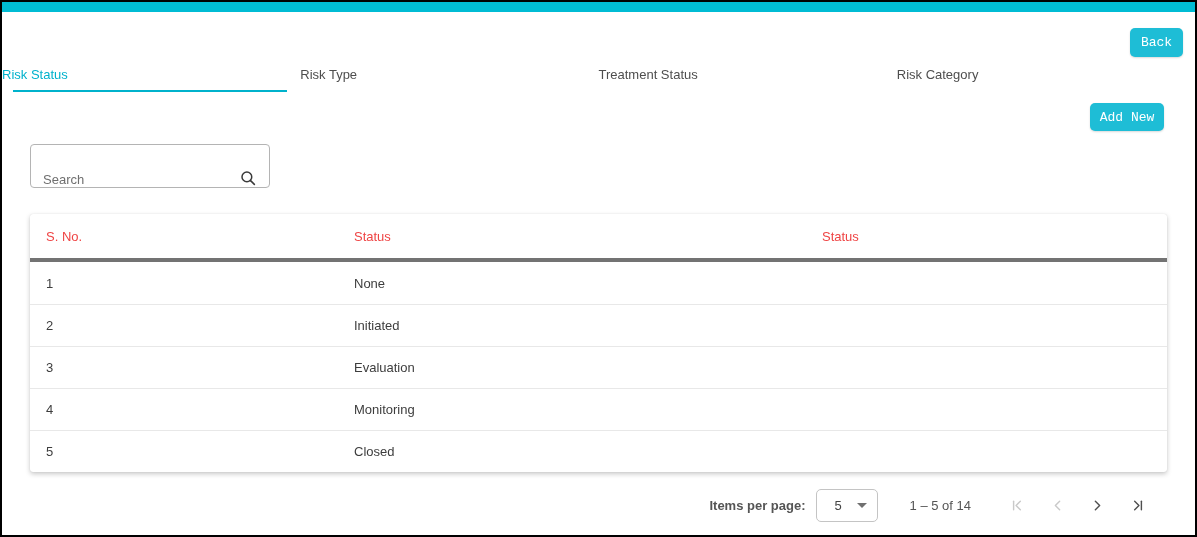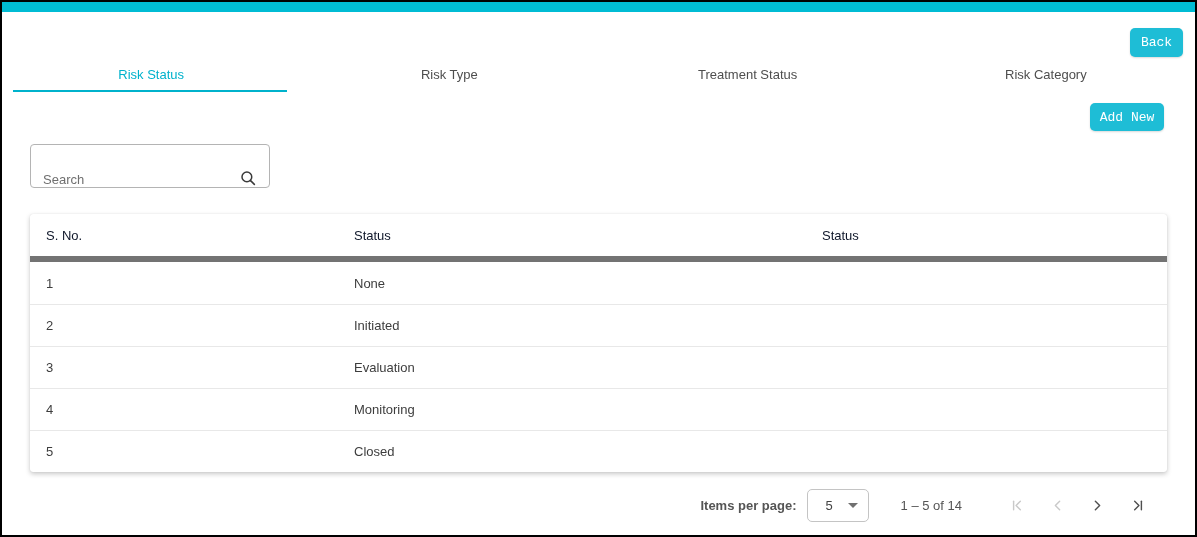--- a/index.html
+++ b/index.html
@@ -34,21 +34,21 @@
   .btn.back { top: 26px; right: 12px; width: 53px; height: 29px; }
   .btn.addnew { top: 101px; right: 31px; width: 74px; height: 28px; }
 
   .tabs {
     position: absolute; top: 55px; left: 0; right: 0;
     height: 35px;
     display: flex;
   }
   .tab {
     flex: 1;
-    display: flex; align-items: center; justify-content: center;
+    display: flex; align-items: center; 
     position: relative;
     color: #4e4e4e;
     cursor: pointer;
   }
   .tab.active { color: #00b2cc; }
   .tab.active::after {
     content: "";
     position: absolute; left: 11px; right: 13px; bottom: 0;
     height: 2px;
     background: #00b2cc;
@@ -80,21 +80,21 @@
     border-radius: 3px;
     box-shadow: 0 2px 5px rgba(0,0,0,0.22), 0 0 1px rgba(0,0,0,0.15);
   }
   .trow {
     display: grid;
     grid-template-columns: 324px 468px 1fr;
     align-items: center;
   }
   .trow > div { padding-left: 16px; }
   .trow > div:nth-child(2), .trow > div:nth-child(3) { padding-left: 0; }
-  .thead { height: 48px; color: #0f172a; border-bottom: 6px solid #737373; }
+  .thead { height: 48px; color: #ef4444; border-bottom: 4px solid #737373; }
   .tbody .trow { height: 42px; color: #3d3d3d; }
   .tbody .trow + .trow { border-top: 1px solid #e8e8e8; }
 
   .paginator {
     position: absolute; top: 486px; right: 38px;
     height: 34px;
     display: flex; align-items: center;
     color: #555555;
   }
   .pp-label { margin-right: 10px; font-weight: bold; }
@@ -108,21 +108,21 @@
     cursor: pointer;
     background: #ffffff;
     color: #444444;
   }
   .caret {
     width: 0; height: 0;
     border-left: 5px solid transparent;
     border-right: 5px solid transparent;
     border-top: 5px solid #707070;
   }
-  .range-label { margin: 0 35px 0 32px; }
+  .range-label { margin: 0 26px 0 32px; }
   .navbtns { display: flex; align-items: center; }
   .navbtn {
     width: 40px; height: 34px;
     background: none; border: none;
     display: flex; align-items: center; justify-content: center;
     cursor: pointer;
     color: #4f4f4f;
   }
   .navbtn.disabled { color: #c9c9c9; cursor: default; }
   .navbtn svg { display: block; }

